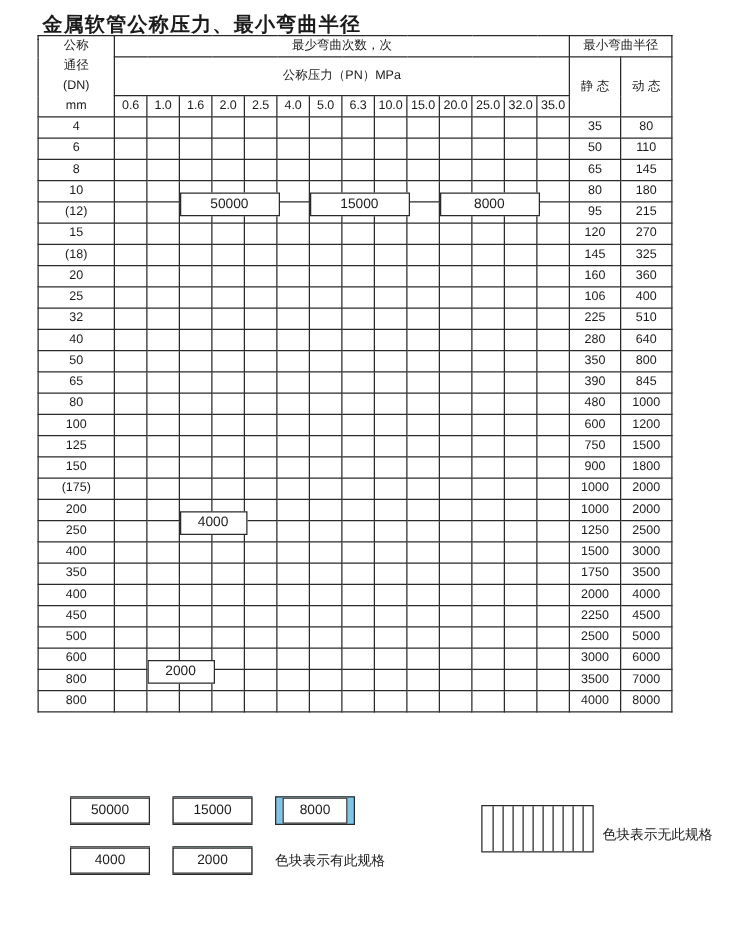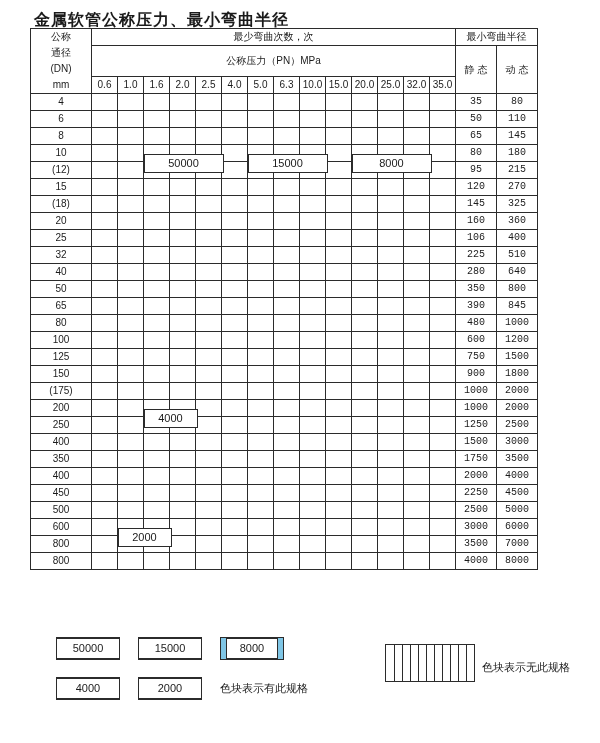--- a/index.html
+++ b/index.html
@@ -33,21 +33,21 @@
     font-weight:normal;
     text-align:center;
     vertical-align:middle;
     background:#ffffff;
     height:16px;
     line-height:16px;
   }
   .hdr{ background:#ddeef8; font-size:11px; }
   .dncell{ background:#ddeef8; font-size:11px; }
   .pncell{ background:#ddeef8; font-size:10px; }
-  .radcell{ background:#ffffff; font-size:11px;font-family:Liberation Mono, monospace; }
+  .radcell{ background:#ffffff; font-size:11px; }
 
   
   .c-blue1{ background:#a8d8ee; }   
   .c-blue2{ background:#7fc6e6; }   
   .c-blue3{ background:#58b4df; }   
   .c-grn1 { background:#d9eede; }   
   .c-grn2 { background:#8fcba5; }   
   .c-none { background:#ffffff; }
 
   

